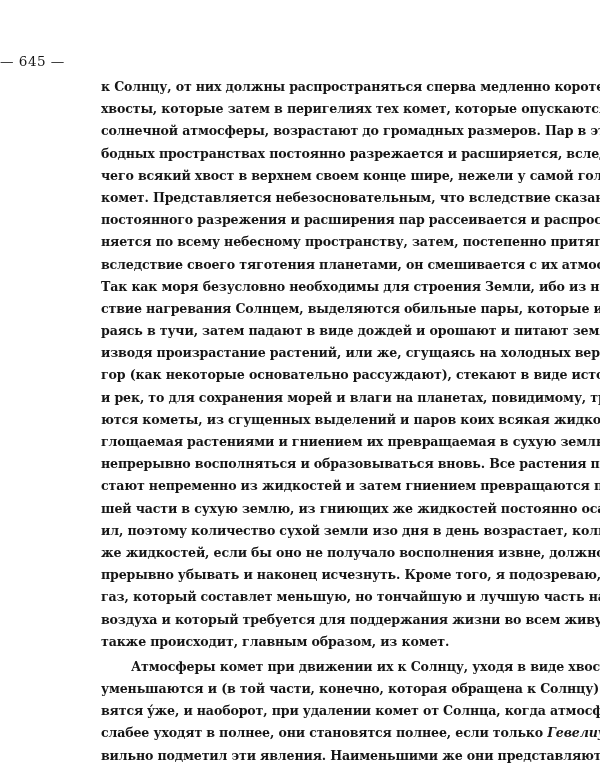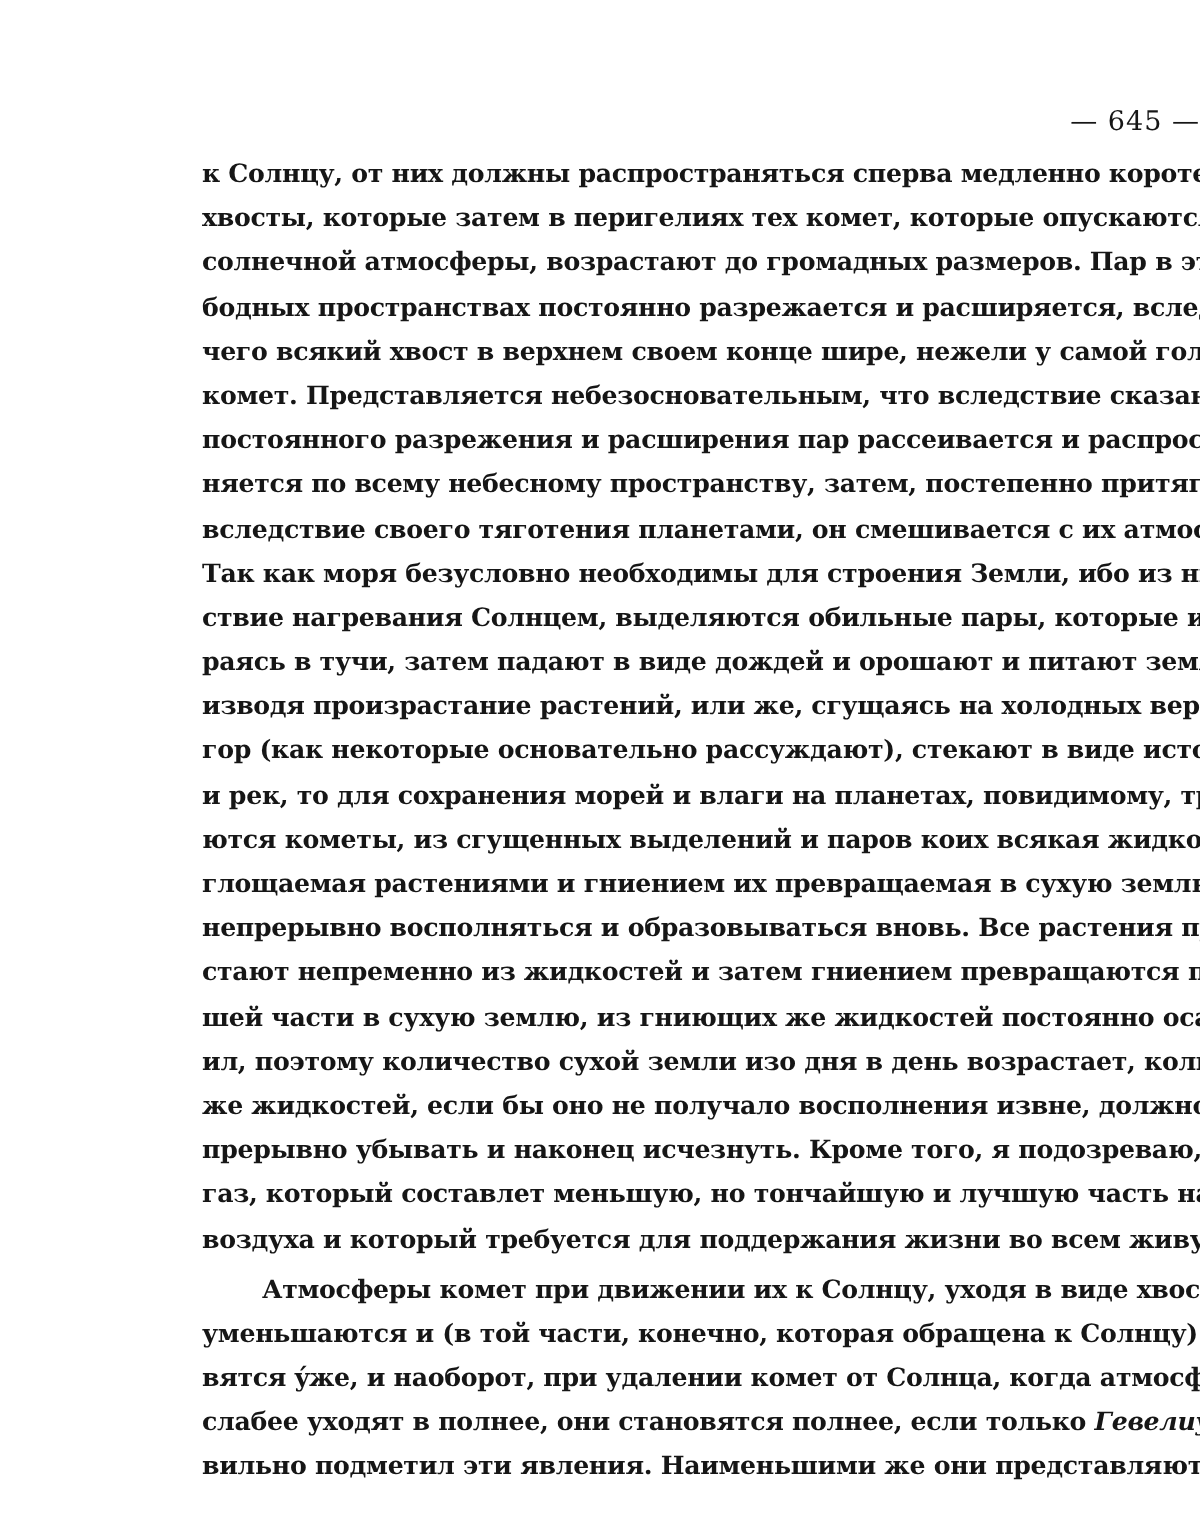--- a/index.html
+++ b/index.html
@@ -1,21 +1,21 @@
 <!DOCTYPE html>
 <html><head>
 <meta charset="utf-8">
 <style>
   html, body { margin: 0; padding: 0; }
   body {
     width: 600px; height: 765px; background: #ffffff; position: relative; overflow: hidden;
     font-family: "DejaVu Serif", "Liberation Serif", serif; color: #161616;
   }
   .page-number {
-    position: absolute; top: 53px; left: 0; width: 600px; text-align: right;
+    position: absolute; top: 53px; left: 0; width: 600px; text-align: left;
     font-size: 13.5px; letter-spacing: 0.5px;
   }
   .body-text {
     position: absolute; left: 101px; top: 76px; width: 404px;
   }
   .line {
     height: 22.2px; line-height: 22.2px; font-size: 12.6px; white-space: nowrap;
     text-align: justify; text-align-last: justify; font-weight: 600;
     letter-spacing: -0.15px;
   }
@@ -49,20 +49,21 @@
       <div class="line">ются кометы, из сгущенных выделений и паров коих всякая жидкость, по-</div>
       <div class="line">глощаемая растениями и гниением их превращаемая в сухую землю, может</div>
       <div class="line">непрерывно восполняться и образовываться вновь. Все растения произра-</div>
       <div class="line">стают непременно из жидкостей и затем гниением превращаются по боль-</div>
       <div class="line">шей части в сухую землю, из гниющих же жидкостей постоянно осаждается</div>
       <div class="line">ил, поэтому количество сухой земли изо дня в день возрастает, количество</div>
       <div class="line">же жидкостей, если бы оно не получало восполнения извне, должно бы бес-</div>
       <div class="line">прерывно убывать и наконец исчезнуть. Кроме того, я подозреваю, что тот</div>
       <div class="line">газ, который составлет меньшую, но тончайшую и лучшую часть нашего</div>
       <div class="line">воздуха и который требуется для поддержания жизни во всем живущем,</div>
+      <div class="line last">также происходит, главным образом, из комет.</div>
     </div>
   <div class="para-gap"></div>
   <div id="p2">
       <div class="line indent">Атмосферы комет при движении их к Солнцу, уходя в виде хвостов,</div>
       <div class="line">уменьшаются и (в той части, конечно, которая обращена к Солнцу) стано-</div>
       <div class="line">вятся ýже, и наоборот, при удалении комет от Солнца, когда атмосферы</div>
       <div class="line"><span>слабее уходят в полнее, они становятся полнее, если только </span><span class="italic">Гевелиус</span></div>
       <div class="line">вильно подметил эти явления. Наименьшими же они представляются, когда</div>
     </div>
 </div>

